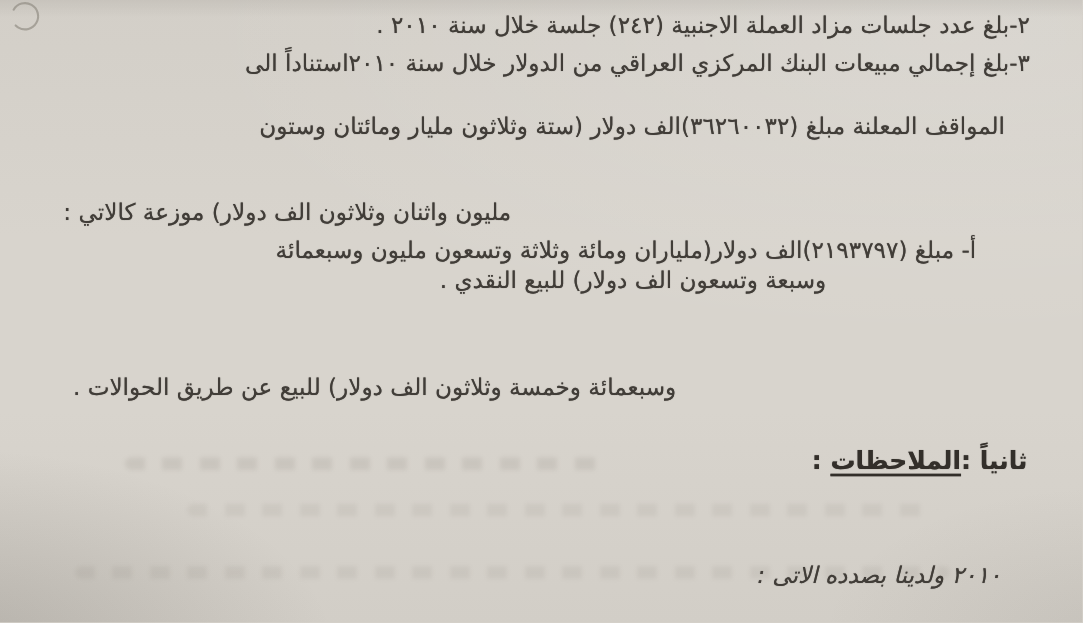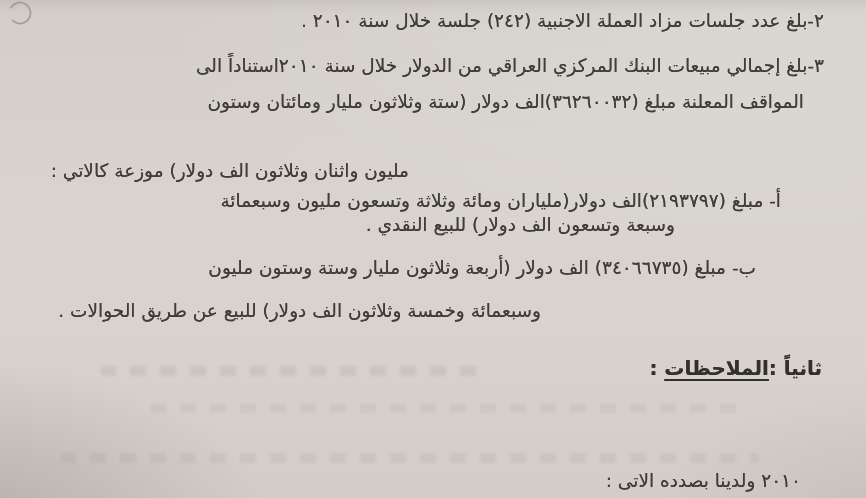--- a/index.html
+++ b/index.html
@@ -61,34 +61,33 @@
   <svg class="punch" width="46" height="40" viewBox="0 0 46 40" aria-hidden="true">
     <circle cx="17" cy="13" r="10.5" fill="none" stroke="#8d8880" stroke-width="1.7" opacity="0.65" stroke-dasharray="52 14" stroke-linecap="round" transform="rotate(-150 17 13)"></circle>
   </svg>
 
   <div class="smudge" style="left:100px; top:366px; width:380px;"></div>
   <div class="smudge" style="left:150px; top:403px; width:600px; opacity:0.35;"></div>
   <div class="smudge" style="left:60px; top:453px; width:700px; opacity:0.38;"></div>
 
   <div class="ln" style="top:8px;   right:42px;">٢-بلغ عدد جلسات مزاد العملة الاجنبية (٢٤٢) جلسة خلال سنة ٢٠١٠ .</div>
 
-  <div class="ln" style="top:53px;  right:42px;">٣-بلغ إجمالي مبيعات البنك المركزي العراقي من الدولار خلال سنة ٢٠١٠استناداً الى</div>
+  <div class="ln" style="top:39px;  right:42px;">٣-بلغ إجمالي مبيعات البنك المركزي العراقي من الدولار خلال سنة ٢٠١٠استناداً الى</div>
 
   <div class="ln" style="top:89px;  right:62px;">المواقف المعلنة مبلغ (٣٦٢٦٠٠٣٢)الف دولار (ستة وثلاثون مليار ومائتان وستون</div>
 
   <div class="ln" style="top:126px; right:457px;margin-top:32px;">مليون واثنان وثلاثون الف دولار) موزعة كالاتي :</div>
 
   <div class="ln" style="top:188px; right:85px;">أ- مبلغ (٢١٩٣٧٩٧)الف دولار(ملياران ومائة وثلاثة وتسعون مليون وسبعمائة</div>
 
-  <div class="ln" style="top:212px; right:191px;">وسبعة وتسعون الف دولار) للبيع النقدي .</div>
+  <div class="ln" style="top:212px; right:205px;">وسبعة وتسعون الف دولار) للبيع النقدي .</div>
 
-  <div class="ln" style="top:255px; right:110px;">ب- مبلغ (٣٤٠٦٦٧٣٥) الف دولار (أربعة وثلاثون مليار وستة وستون مليون</div>
 
   <div class="ln" style="top:298px; right:325px;">وسبعمائة وخمسة وثلاثون الف دولار) للبيع عن طريق الحوالات .</div>
 
   <div class="ln heading" style="top:355px; right:44px;">
     <span>ثانياً :</span><span class="ul">الملاحظات</span><span> :</span>
   </div>
 
 
-  <div class="ln" style="top:468px; right:65px;">٢٠١٠ ولدينا بصدده الاتى :</div>
+  <div class="ln" style="top:448px; right:65px;font-style:italic;">٢٠١٠ ولدينا بصدده الاتى :</div>
 
 </div>
 
 </body></html>

